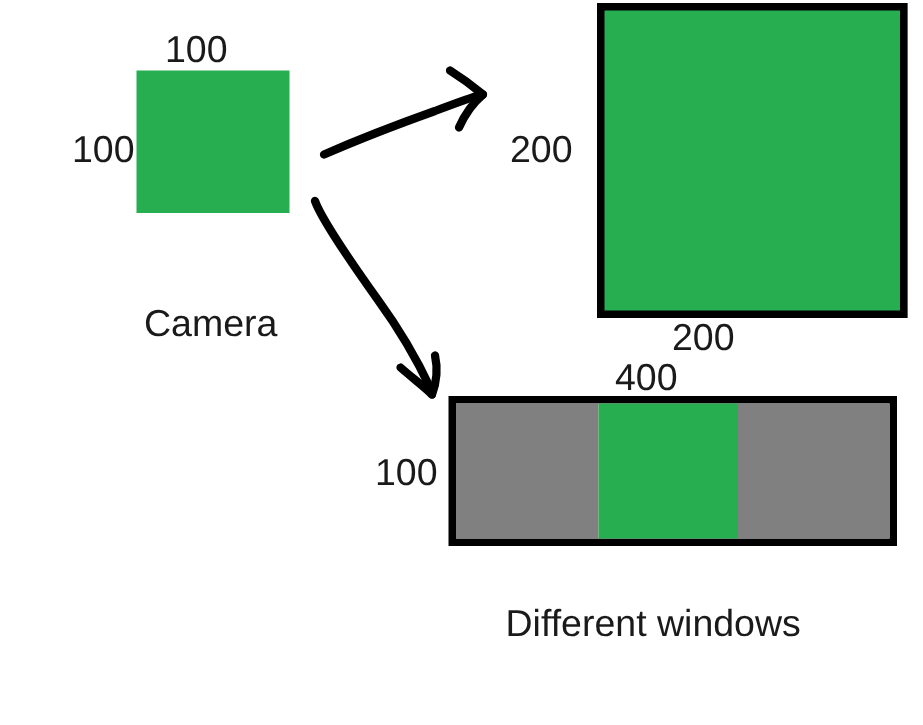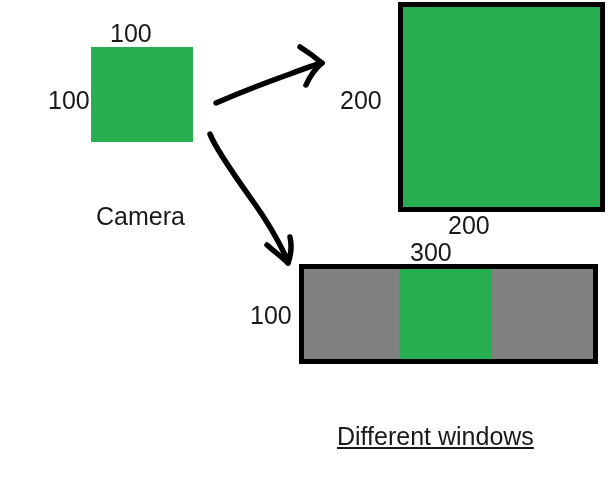--- a/index.html
+++ b/index.html
@@ -91,31 +91,31 @@
   <div class="rect" id="camera-square" style="background: rgb(39, 174, 80);"></div>
 
   <div class="label name-label" style="left: 96px; top: 174px; color: rgb(26, 26, 26);">Camera</div>
 
   <div class="label dim-label" style="left: 340px; top: 88px; color: rgb(26, 26, 26);">200</div>
 
   <div class="rect" id="large-square" style="background: rgb(39, 174, 80); border-color: rgb(0, 0, 0);"></div>
 
   <div class="label dim-label" style="left: 448px; top: 213px; color: rgb(26, 26, 26);">200</div>
 
-  <div class="label dim-label" style="left: 410px; top: 240px; color: rgb(26, 26, 26);">300</div>
+  <div class="label dim-label" style="left: 410px; top: 240px; color: rgb(26, 26, 26);">400</div>
 
   <div class="label dim-label" style="left: 250px; top: 303px; color: rgb(26, 26, 26);">100</div>
 
   <div class="rect" id="windows-strip" style="border-color: rgb(0, 0, 0);">
     <div class="strip-seg seg-left" style="background:#808080;"></div>
     <div class="strip-seg seg-mid" style="background:#27AE50;"></div>
     <div class="strip-seg seg-right" style="background:#808080;"></div>
   </div>
 
-  <div class="label name-label" style="left: 337px; top: 394px; color: rgb(26, 26, 26); text-decoration: underline;">Different windows</div>
+  <div class="label name-label" style="left: 337px; top: 374px; color: rgb(26, 26, 26);">Different windows</div>
 
   <svg id="arrows" viewBox="0 0 615 483">
 
     <g>
       <path d="M216,103 C 232,96 262,84 290,74 C 303,69 312,66 320,63" fill="none" stroke="#000000" stroke-width="5.5" stroke-linecap="round" stroke-linejoin="round"></path>
       <path d="M300,47 C 308,52 316,58 322,63" fill="none" stroke="#000000" stroke-width="5.5" stroke-linecap="round" stroke-linejoin="round"></path>
       <path d="M322,63 C 316,68 310,76 306,85" fill="none" stroke="#000000" stroke-width="5.5" stroke-linecap="round" stroke-linejoin="round"></path>
     </g>
 
     <g>

